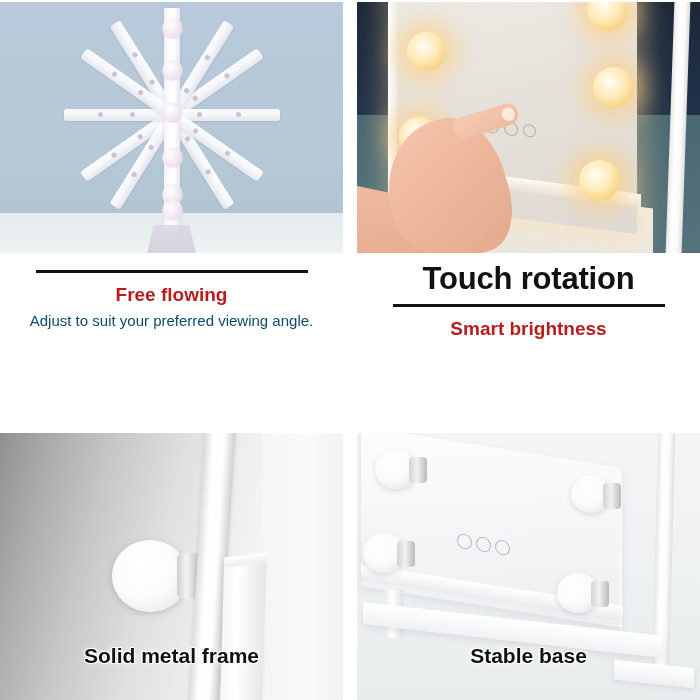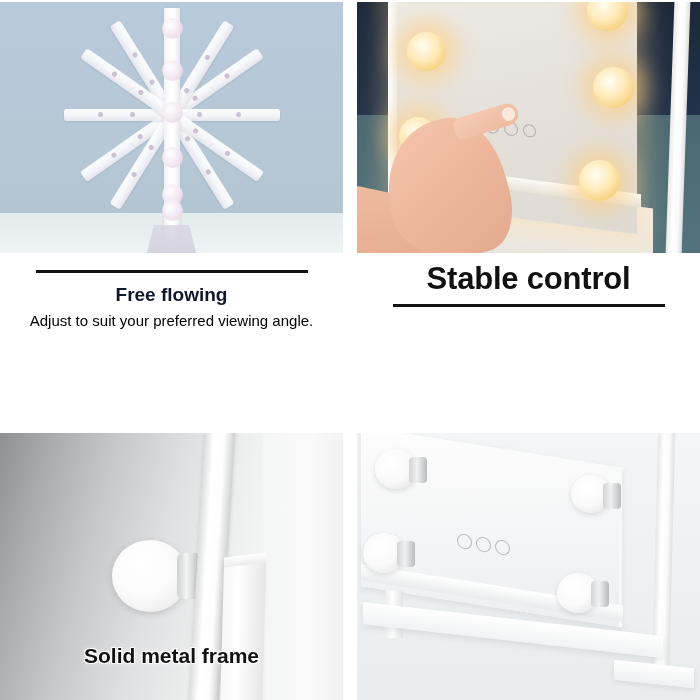--- a/index.html
+++ b/index.html
@@ -179,29 +179,29 @@
   .f-rule {
     height: 3px;
     background: #111111;
     margin: 8px auto 0 auto;
     width: 272px;
   }
   .f-sub {
     text-align: center;
     font-size: 19px;
     font-weight: 700;
-    color: #0f172a;
+    color: #b91c1c;
     margin-top: 11px;
     line-height: 1.15;
   }
   .f-desc {
     text-align: center;
     font-size: 15px;
     font-weight: 400;
-    color: #000000;
+    color: #0c4a6e;
     margin-top: 5px;
     line-height: 1.35;
     padding: 0 18px;
   }
 
   
   .photo-frame {
     left: 0; top: 433px; width: 343px; height: 267px;
     background: linear-gradient(100deg,#9a9a9c 0%, #b4b5b7 22%, #d3d4d6 45%, #eceded 62%, #f6f7f7 76%, #fbfbfb 100%);
   }
@@ -404,22 +404,23 @@
     <div class="finger"></div>
   </div>
 
   <div class="textcol left">
     <div class="f-rule"></div>
     <div class="f-sub">Free flowing</div>
     <div class="f-desc">Adjust to suit your preferred viewing angle.</div>
   </div>
 
   <div class="textcol right">
-    <div class="f-title">Stable control</div>
+    <div class="f-title">Touch rotation</div>
     <div class="f-rule"></div>
+    <div class="f-sub">Smart brightness</div>
   </div>
 
   <div class="photo photo-frame">
     <div class="fr-mirror"></div>
     <div class="fr-right"></div>
     <div class="fr-bulb"></div>
     <div class="fr-post"></div>
     <div class="fr-arm"></div>
     <div class="caption">Solid metal frame</div>
   </div>
@@ -436,15 +437,16 @@
 
     <div class="bs-touch">
       <span></span>
       <span></span>
       <span></span>
     </div>
 
     <div class="bs-stem"></div>
     <div class="bs-plate"></div>
     <div class="bs-foot"></div>
+    <div class="caption">Stable base</div>
   </div>
 
 </div>
 
 </body></html>

